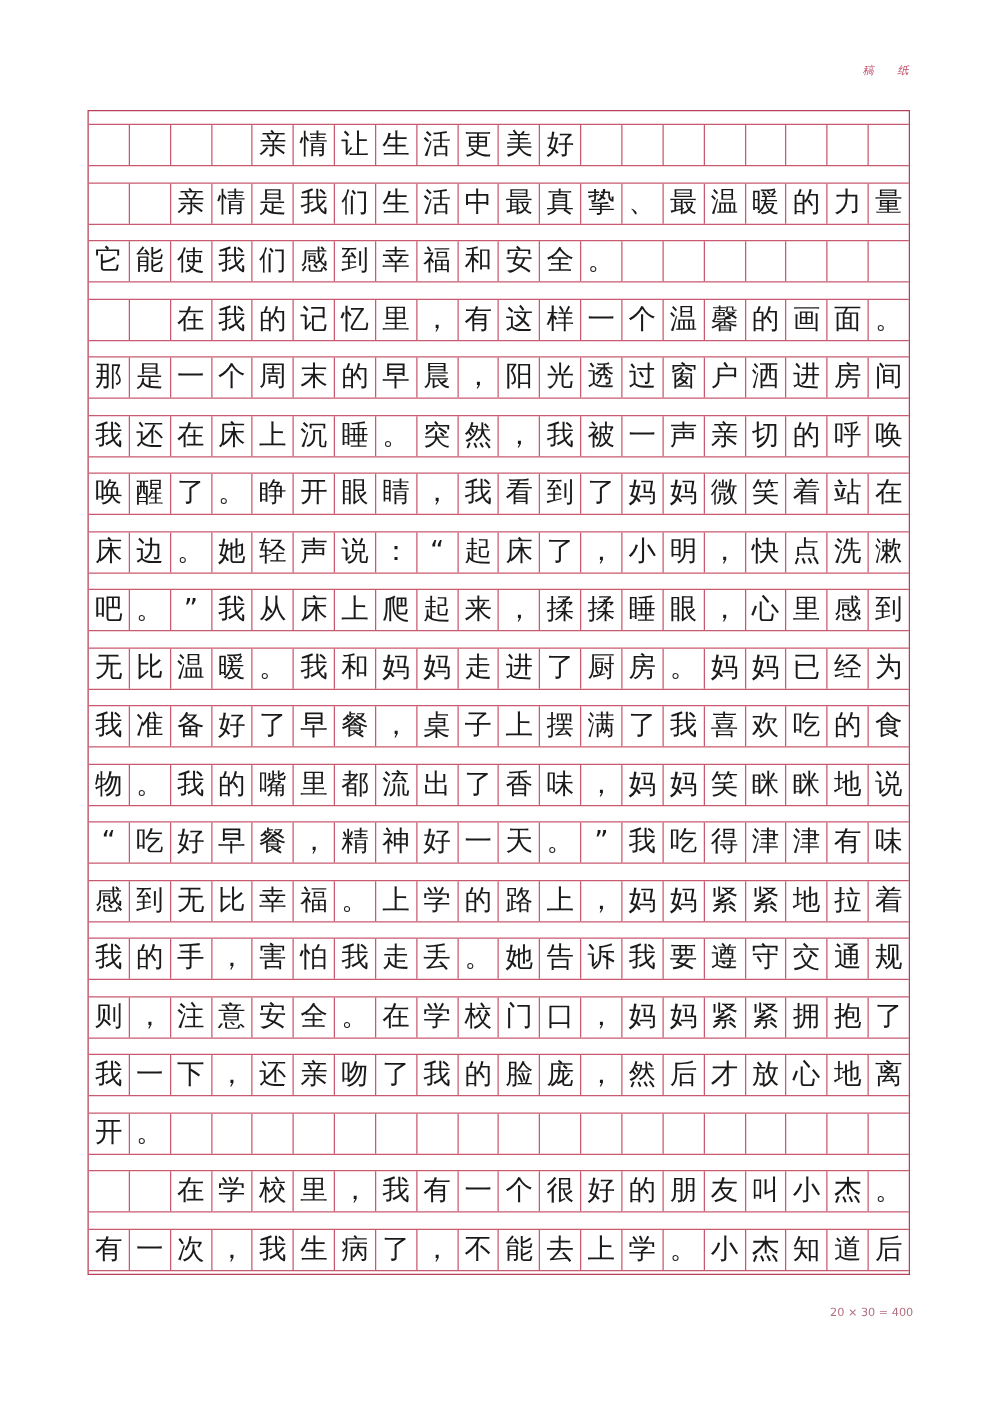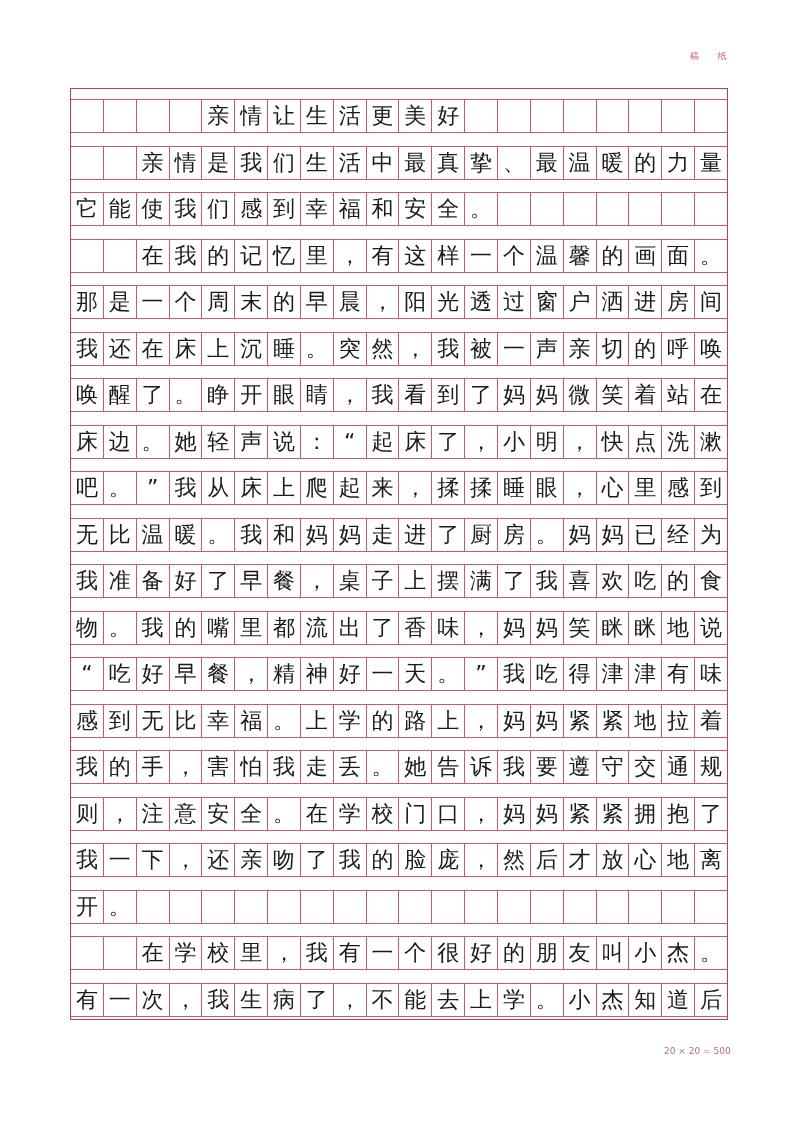--- a/index.html
+++ b/index.html
@@ -1,17 +1,17 @@
 <!DOCTYPE html>
 <html><head>
 <meta charset="utf-8">
 <style>
   html,body{margin:0;padding:0;background:#ffffff;}
   body{width:800px;height:1131px;position:relative;overflow:hidden;font-family:"DejaVu Sans",sans-serif;}
-  .header-label{position:absolute;top:50px;left:690px;font-size:9px;color:#c0506a;letter-spacing:8px;}
+  .header-label{position:absolute;top:50px;left:690px;font-size:9px;color:#c0506a;letter-spacing:8px;font-style:italic;}
   .footer-label{position:absolute;top:1046px;left:664px;font-size:9px;color:#b07080;}
   .sheet{position:absolute;left:70px;top:88px;width:658px;height:932px;border:1.5px solid #b8405a;box-sizing:border-box;}
   .row{position:absolute;left:0;width:100%;height:34px;border-top:1px solid #c85a70;border-bottom:1px solid #c85a70;box-sizing:border-box;display:flex;}
   .cell{flex:1 1 0;height:100%;border-right:1px solid #c85a70;box-sizing:border-box;display:flex;align-items:center;justify-content:center;font-family:"DejaVu Sans",sans-serif;font-size:22px;color:#1a1a1a;line-height:1;}
   .cell:last-child{border-right:none;}
 </style>
 </head>
 <body>
 
 <div class="header-label">稿 纸</div>
@@ -452,13 +452,13 @@
       <div class="cell">学</div>
       <div class="cell">。</div>
       <div class="cell">小</div>
       <div class="cell">杰</div>
       <div class="cell">知</div>
       <div class="cell">道</div>
       <div class="cell">后</div>
     </div>
   </div>
 
-<div class="footer-label">20 × 20 = 500</div>
+<div class="footer-label">20 × 30 = 400</div>
 
 </body></html>

